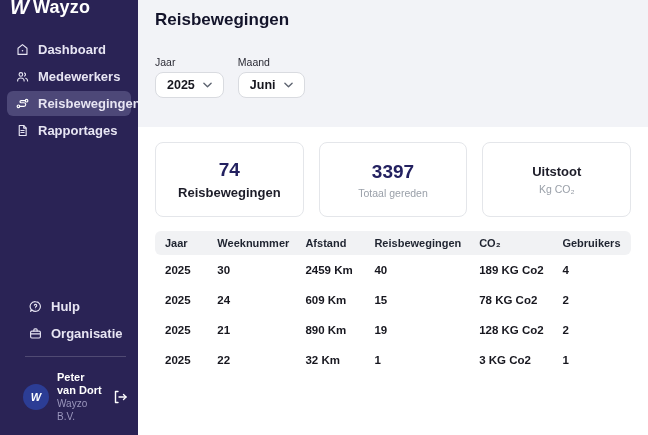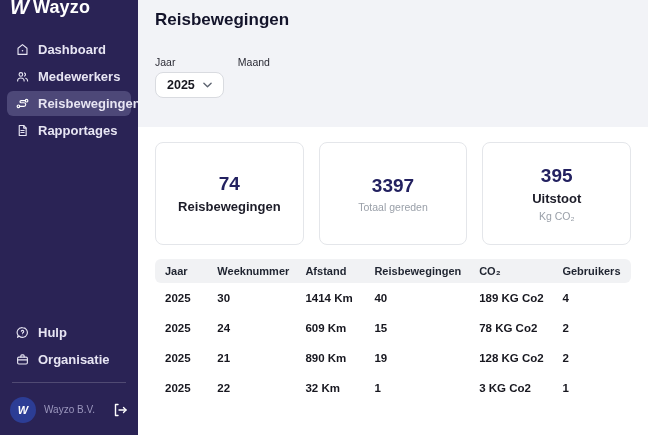--- a/index.html
+++ b/index.html
@@ -17,21 +17,21 @@
   .logo-mark { font-size:20px; font-weight:bold; font-style:italic; color:#fff; letter-spacing:-1px; }
   .logo-text { font-size:18px; font-weight:bold; color:#fff; letter-spacing:.2px; }
   .nav { margin-top:10px; }
   .nav-item {
     display:flex; align-items:center; gap:9px;
     margin:2px 7px; padding:5px 9px; border-radius:6px;
     font-size:13px; font-weight:600; color:#e7e5f3; cursor:pointer;
   }
   .nav-item.active { background:#4d4878; }
   .nav-item svg { width:13px; height:13px; flex:0 0 13px; }
-  .sidebar-bottom { margin-top:auto; }
+  .sidebar-bottom { margin-top:auto;margin-left:13px; }
   .divider { border:none; border-top:1px solid rgba(255,255,255,.18); margin:10px 12px; }
   .user { display:flex; align-items:center; gap:8px; padding:4px 10px 12px 10px; }
   .avatar {
     width:26px; height:26px; border-radius:50%; background:#2c3d95;
     display:flex; align-items:center; justify-content:center;
     color:#fff; font-size:11px; font-weight:bold; font-style:italic; flex:0 0 26px;
   }
   .user-meta { flex:1; line-height:1.25; }
   .user-name { font-size:11px; font-weight:bold; color:#fff; }
   .user-company { font-size:10px; color:#9b97bd; }
@@ -47,21 +47,21 @@
     display:flex; align-items:center; gap:8px;
     background:#fff; border:1px solid #d9dbe0; border-radius:8px;
     padding:5px 11px; font-size:12.5px; font-weight:600; color:#17171f; cursor:pointer;
   }
   .select-btn svg { width:9px; height:6px; }
 
   .content { padding:15px 17px 0 17px; background:#fff; flex:1; }
   .cards { display:flex; gap:15px; }
   .card {
     flex:1; background:#fff; border:1px solid #e4e6ea; border-radius:8px;
-    min-height:75px; padding:22px 6px; text-align:center;
+    min-height:75px; padding:11px 6px; text-align:center;
     display:flex; flex-direction:column; justify-content:center; gap:4px;
   }
   .card-value { font-size:19px; font-weight:bold; color:#232160; }
   .card-label { font-size:13px; font-weight:700; color:#1c1c28; }
   .card-sub { font-size:10.5px; color:#9aa0a9; }
   .card-sub:empty { display:none; }
 
   table.data { width:100%; border-collapse:collapse; margin-top:14px; table-layout:fixed; }
   .data thead th {
     background:#f1f2f4; font-size:11px; font-weight:bold; color:#1f2430;
@@ -142,20 +142,21 @@
             <path d="M2 8.5h12"></path>
           </svg>
         <span>Organisatie</span>
       </div>
 
       <hr class="divider">
 
       <div class="user">
         <div class="avatar">W</div>
         <div class="user-meta">
+          <div class="user-name">Peter van Dort</div>
           <div class="user-company">Wayzo B.V.</div>
         </div>
         <svg class="logout" viewBox="0 0 16 16" fill="none" stroke="#ffffff" stroke-width="1.4" stroke-linecap="round" stroke-linejoin="round">
             <path d="M6 2.5H3.5v11H6"></path>
             <path d="M7 8h7"></path>
             <path d="M11.5 5.5 14 8l-2.5 2.5"></path>
           </svg>
       </div>
     </div>
   </aside>
@@ -169,59 +170,64 @@
           <div class="filter-label">Jaar</div>
           <div class="select-btn">
             <span>2025</span>
             <svg viewBox="0 0 10 6" fill="none" stroke="#5d6370" stroke-width="1.5" stroke-linecap="round" stroke-linejoin="round">
                 <path d="M1 1l4 4 4-4"></path>
               </svg>
           </div>
         </div>
         <div>
           <div class="filter-label">Maand</div>
+          <div class="select-btn">
+            <span>Juni</span>
+            <svg viewBox="0 0 10 6" fill="none" stroke="#5d6370" stroke-width="1.5" stroke-linecap="round" stroke-linejoin="round">
+                <path d="M1 1l4 4 4-4"></path>
+              </svg>
+          </div>
         </div>
       </div>
     </div>
 
     <div class="content">
 
       <div class="cards">
         <div class="card">
           <div class="card-value">74</div>
           <div class="card-label">Reisbewegingen</div>
 
         </div>
         <div class="card">
           <div class="card-value">3397</div>
           <div class="card-sub">Totaal gereden</div>
         </div>
         <div class="card">
-          <div class="card-value">395</div>
           <div class="card-label">Uitstoot</div>
           <div class="card-sub">Kg CO₂</div>
         </div>
       </div>
 
       <table class="data">
         <thead>
           <tr>
             <th class="c0">Jaar</th>
             <th class="c1">Weeknummer</th>
             <th class="c2">Afstand</th>
             <th class="c3">Reisbewegingen</th>
             <th class="c4">CO₂</th>
             <th class="c5">Gebruikers</th>
           </tr>
         </thead>
         <tbody>
           <tr>
             <td class="c0">2025</td>
             <td class="c1">30</td>
-            <td class="c2">1414 Km</td>
+            <td class="c2">2459 Km</td>
             <td class="c3">40</td>
             <td class="c4">189 KG Co2</td>
             <td class="c5">4</td>
           </tr>
           <tr>
             <td class="c0">2025</td>
             <td class="c1">24</td>
             <td class="c2">609 Km</td>
             <td class="c3">15</td>
             <td class="c4">78 KG Co2</td>

